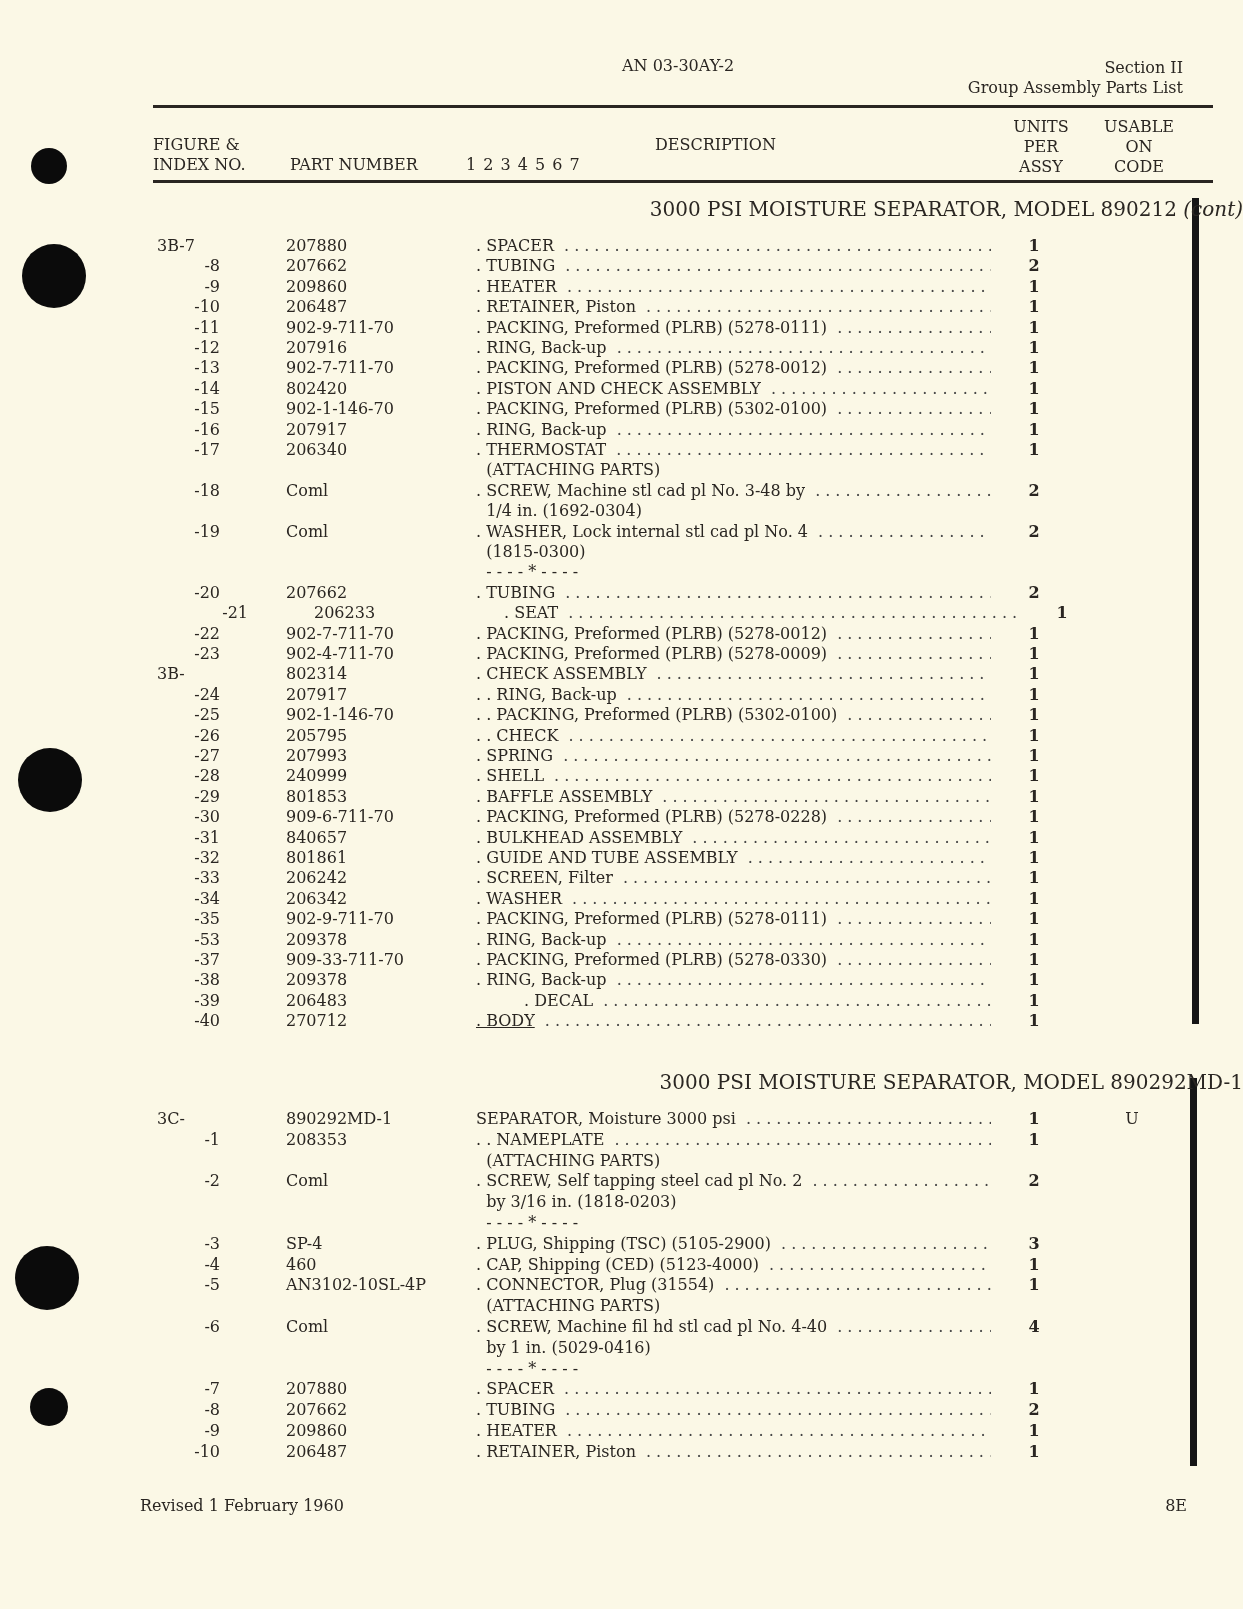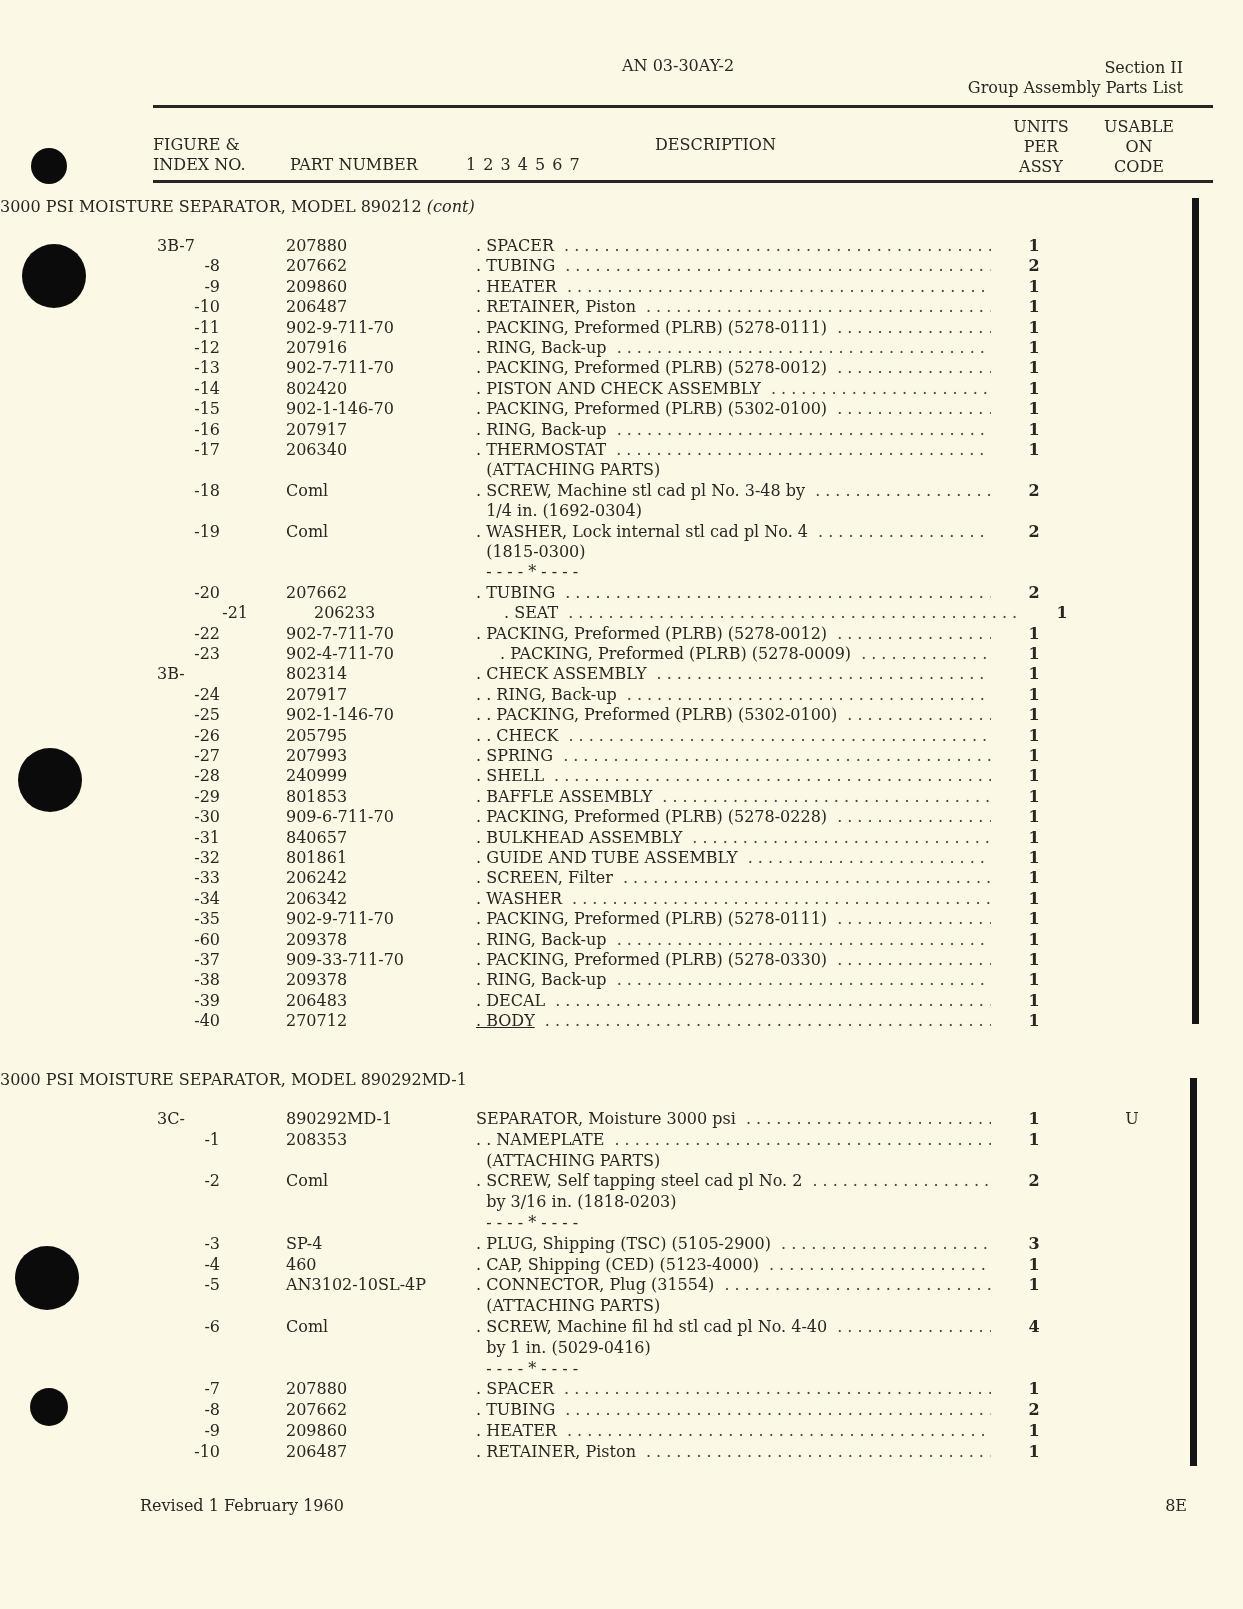--- a/index.html
+++ b/index.html
@@ -13,21 +13,21 @@
   .sidebar-bar { position: absolute; background: #151515; width: 7px; }
 
   .hdr-center { position: absolute; top: 56px; left: 622px; font-size: 16px; }
   .hdr-right { position: absolute; top: 58px; right: 60px; text-align: right; font-size: 16px; line-height: 20px; }
 
   .rule { position: absolute; left: 153px; width: 1060px; height: 3px; background: #2a2622; }
 
   .colhdr { position: absolute; font-size: 16px; line-height: 20px; }
   .colhdr.center { text-align: center; }
 
-  .section-title { position: absolute; left: 0; width: 100%; text-align: left; font-size: 16px; }
+  .section-title { position: absolute; left: 0; width: 100%; text-align: right; font-size: 20px; }
   .section-title .ital { font-style: italic; }
 
   .row { position: absolute; left: 0; width: 1243px; height: 20px; font-size: 16px; line-height: 20px; }
   .row .idx { position: absolute; left: 150px; width: 70px; text-align: right; }
   .row .idx.left { text-align: left; left: 157px; }
   .row .pn { position: absolute; left: 286px; white-space: nowrap; }
   .row .desc { position: absolute; left: 476px; white-space: nowrap; width: 515px; overflow: hidden; }
   .row .qty { position: absolute; left: 1022px; width: 24px; text-align: center; font-weight: bold; }
   .row .code { position: absolute; left: 1122px; width: 20px; text-align: center; }
   .dots { color: #444; letter-spacing: 5px; }
@@ -217,21 +217,21 @@
     <div class="row" style="top: 623.6px;">
       <span class="idx">-22</span>
       <span class="pn">902-7-711-70</span>
       <span class="desc"><span style="white-space: pre;">. PACKING, Preformed (PLRB) (5278-0012)</span><span class="dots"> ............................................................</span></span>
       <span class="qty">1</span>
       <span class="code"></span>
     </div>
     <div class="row" style="top: 644px;">
       <span class="idx">-23</span>
       <span class="pn">902-4-711-70</span>
-      <span class="desc"><span style="white-space: pre; margin-left: 24px;">. PACKING, Preformed (PLRB) (5278-0009)</span><span class="dots"> ............................................................</span></span>
+      <span class="desc"><span style="white-space: pre;">. PACKING, Preformed (PLRB) (5278-0009)</span><span class="dots"> ............................................................</span></span>
       <span class="qty">1</span>
       <span class="code"></span>
     </div>
     <div class="row" style="top: 664.4px;">
       <span class="idx left">3B-</span>
       <span class="pn">802314</span>
       <span class="desc"><span style="white-space: pre;">. CHECK ASSEMBLY</span><span class="dots"> ............................................................</span></span>
       <span class="qty">1</span>
       <span class="code"></span>
     </div>
@@ -313,21 +313,21 @@
       <span class="code"></span>
     </div>
     <div class="row" style="top: 909.2px;">
       <span class="idx">-35</span>
       <span class="pn">902-9-711-70</span>
       <span class="desc"><span style="white-space: pre;">. PACKING, Preformed (PLRB) (5278-0111)</span><span class="dots"> ............................................................</span></span>
       <span class="qty">1</span>
       <span class="code"></span>
     </div>
     <div class="row" style="top: 929.6px;">
-      <span class="idx">-60</span>
+      <span class="idx">-53</span>
       <span class="pn">209378</span>
       <span class="desc"><span style="white-space: pre;">. RING, Back-up</span><span class="dots"> ............................................................</span></span>
       <span class="qty">1</span>
       <span class="code"></span>
     </div>
     <div class="row" style="top: 950px;">
       <span class="idx">-37</span>
       <span class="pn">909-33-711-70</span>
       <span class="desc"><span style="white-space: pre;">. PACKING, Preformed (PLRB) (5278-0330)</span><span class="dots"> ............................................................</span></span>
       <span class="qty">1</span>
@@ -336,21 +336,21 @@
     <div class="row" style="top: 970.4px;">
       <span class="idx">-38</span>
       <span class="pn">209378</span>
       <span class="desc"><span style="white-space: pre;">. RING, Back-up</span><span class="dots"> ............................................................</span></span>
       <span class="qty">1</span>
       <span class="code"></span>
     </div>
     <div class="row" style="top: 990.8px;">
       <span class="idx">-39</span>
       <span class="pn">206483</span>
-      <span class="desc"><span style="white-space: pre;">. DECAL</span><span class="dots"> ............................................................</span></span>
+      <span class="desc"><span style="white-space: pre; margin-left: 48px;">. DECAL</span><span class="dots"> ............................................................</span></span>
       <span class="qty">1</span>
       <span class="code"></span>
     </div>
     <div class="row" style="top: 1011.2px;">
       <span class="idx">-40</span>
       <span class="pn">270712</span>
       <span class="desc"><span style="white-space: pre; text-decoration: underline;">. BODY</span><span class="dots"> ............................................................</span></span>
       <span class="qty">1</span>
       <span class="code"></span>
     </div>

